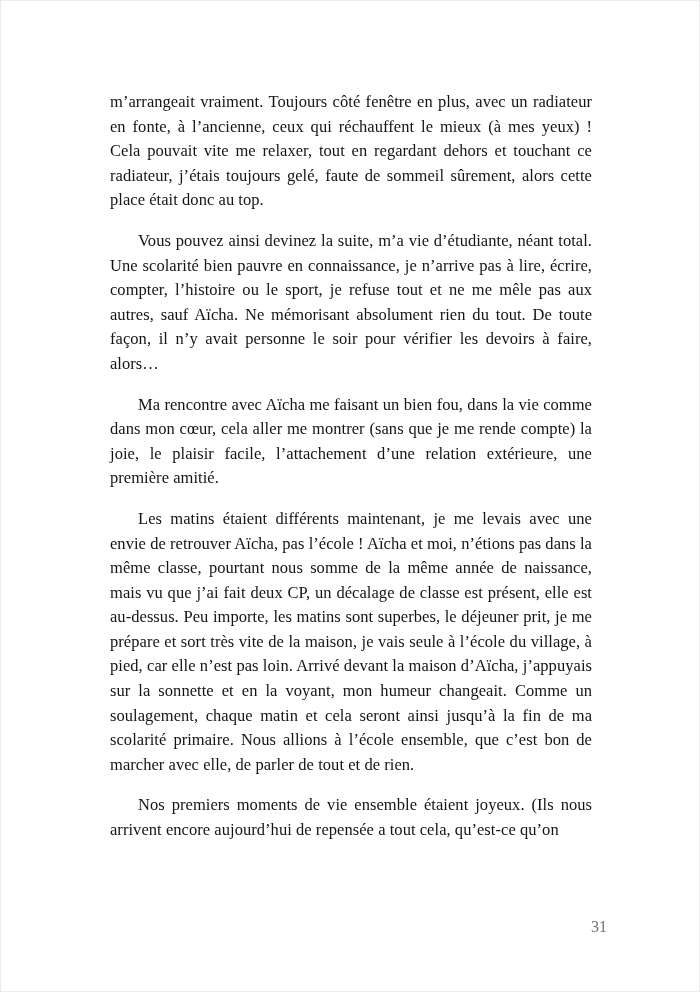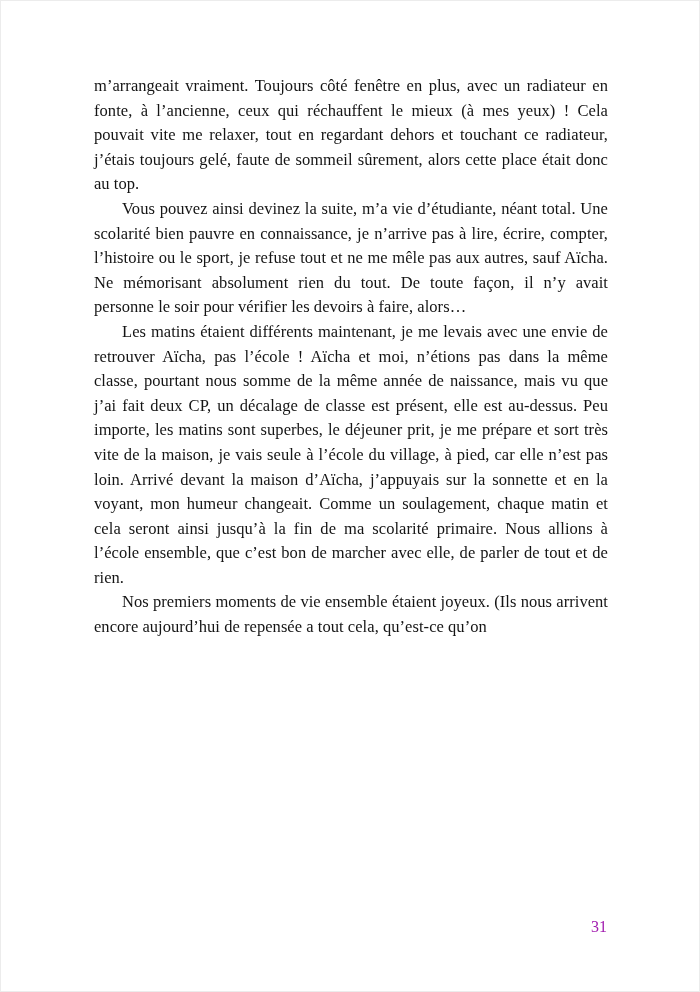--- a/index.html
+++ b/index.html
@@ -22,38 +22,39 @@
       position: absolute;
       left: 93px;
       top: 73px;
       width: 514px;
       text-align: justify;
       font-size: 16.5px;
       line-height: 24.6px;
       letter-spacing: 0.05px;
     }
     .para {
-      margin: 0;
+      margin: 16px;
       text-indent: 28px;
     }
     .para.first {
       text-indent: 0;
     }
     .page-number {
       position: absolute;
       right: 92px;
       bottom: 55px;
       font-size: 16px;
-      color: #a21caf;
+      color: #737373;
     }
   </style>
 </head>
 <body>
 
 <div class="page">
   <div class="text-block">
     <p class="para first">m’arrangeait vraiment. Toujours côté fenêtre en plus, avec un radiateur en fonte, à l’ancienne, ceux qui réchauffent le mieux (à mes yeux) ! Cela pouvait vite me relaxer, tout en regardant dehors et touchant ce radiateur, j’étais toujours gelé, faute de sommeil sûrement, alors cette place était donc au top.</p>
     <p class="para">Vous pouvez ainsi devinez la suite, m’a vie d’étudiante, néant total. Une scolarité bien pauvre en connaissance, je n’arrive pas à lire, écrire, compter, l’histoire ou le sport, je refuse tout et ne me mêle pas aux autres, sauf Aïcha. Ne mémorisant absolument rien du tout. De toute façon, il n’y avait personne le soir pour vérifier les devoirs à faire, alors…</p>
+    <p class="para">Ma rencontre avec Aïcha me faisant un bien fou, dans la vie comme dans mon cœur, cela aller me montrer (sans que je me rende compte) la joie, le plaisir facile, l’attachement d’une relation extérieure, une première amitié.</p>
     <p class="para">Les matins étaient différents maintenant, je me levais avec une envie de retrouver Aïcha, pas l’école ! Aïcha et moi, n’étions pas dans la même classe, pourtant nous somme de la même année de naissance, mais vu que j’ai fait deux CP, un décalage de classe est présent, elle est au-dessus. Peu importe, les matins sont superbes, le déjeuner prit, je me prépare et sort très vite de la maison, je vais seule à l’école du village, à pied, car elle n’est pas loin. Arrivé devant la maison d’Aïcha, j’appuyais sur la sonnette et en la voyant, mon humeur changeait. Comme un soulagement, chaque matin et cela seront ainsi jusqu’à la fin de ma scolarité primaire. Nous allions à l’école ensemble, que c’est bon de marcher avec elle, de parler de tout et de rien.</p>
     <p class="para">Nos premiers moments de vie ensemble étaient joyeux. (Ils nous arrivent encore aujourd’hui de repensée a tout cela, qu’est-ce qu’on</p>
   </div>
   <span class="page-number">31</span>
 </div>
 
 </body></html>

